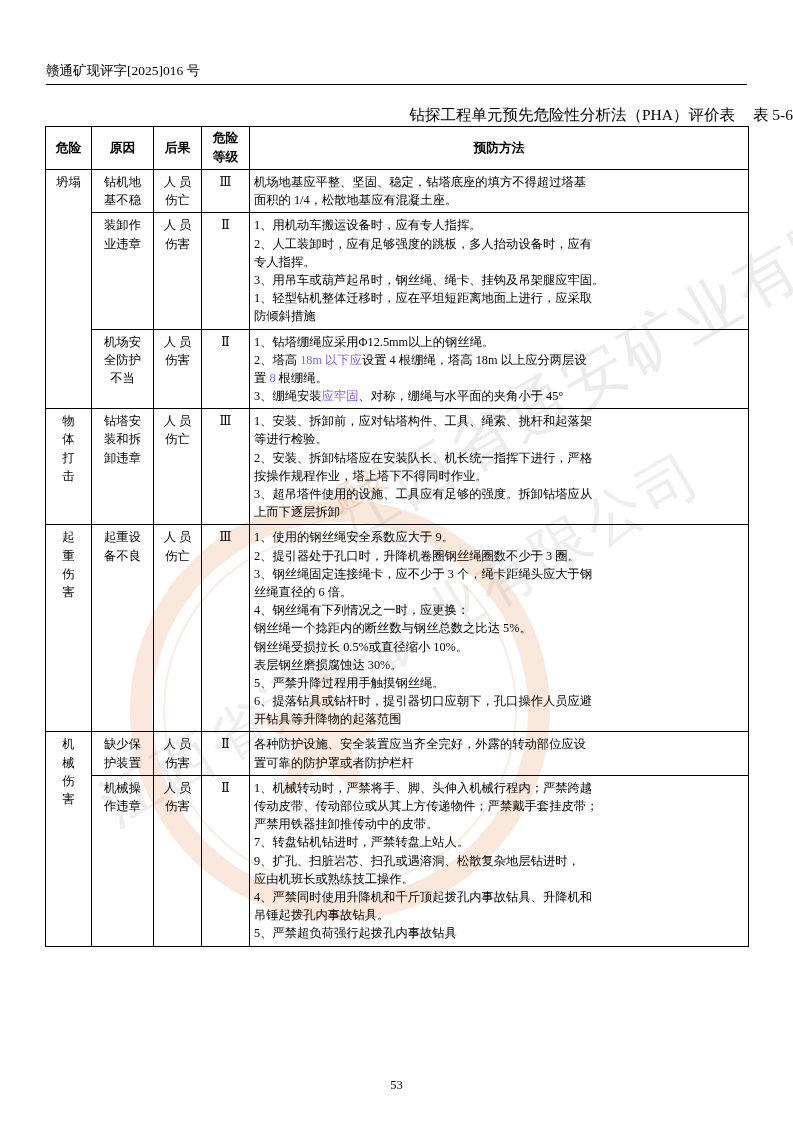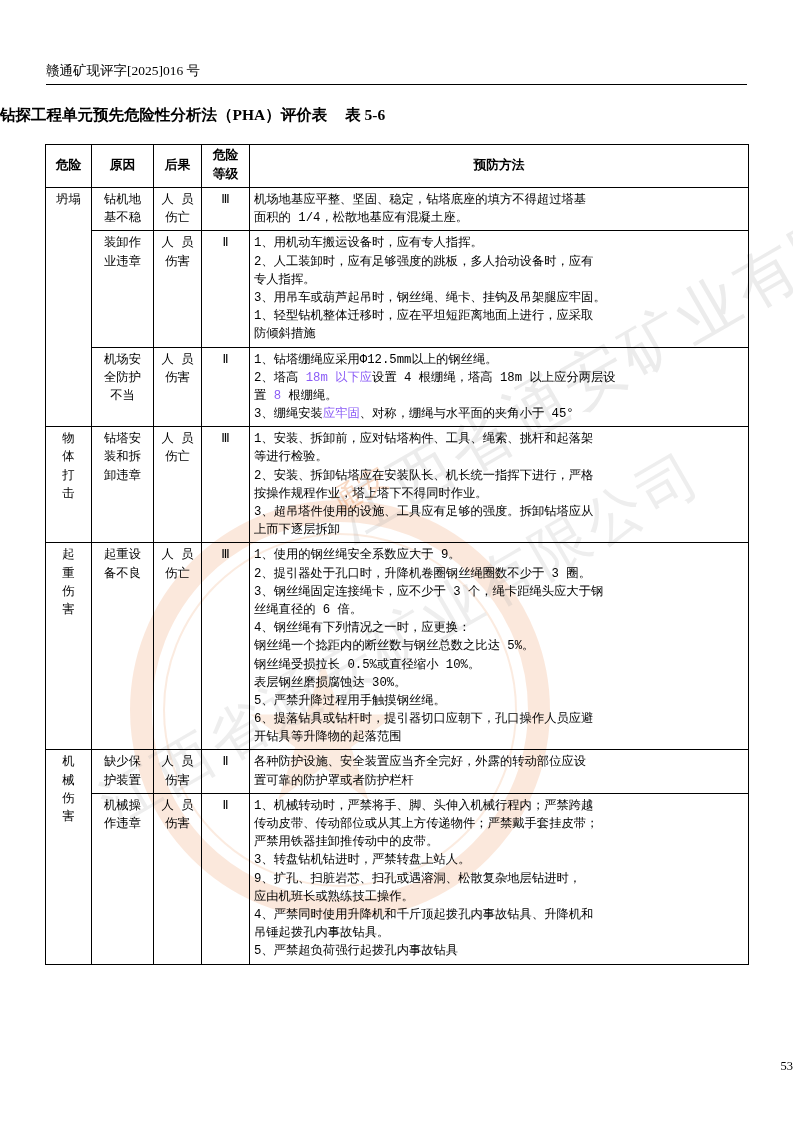--- a/index.html
+++ b/index.html
@@ -99,35 +99,34 @@
   .header-rule {
     position: relative;
     z-index: 2;
     margin: 4px 46px 0 46px;
     border-bottom: 1px solid #000;
   }
   
   .doc-title {
     position: relative;
     z-index: 2;
-    text-align: left;
+    text-align: right;
     font-size: 15.5px;
-    font-weight: bold;
+    font-weight: normal;
     margin-top: 20px;
-    margin-bottom: 18px;
+    margin-bottom: 0;
   }
   .doc-title .tbl-no {
     margin-left: 18px;
   }
   
   .tbl-wrap {
     position: relative;
     z-index: 2;
     padding: 0 45px;
-    font-family: Liberation Mono, monospace;
   }
   table.pha {
     border-collapse: collapse;
     width: 703px;
     table-layout: fixed;
     font-size: 12.3px;
   }
   table.pha td, table.pha th {
     border: 1px solid #000;
     padding: 3px 4px;
@@ -159,22 +158,22 @@
   }
   .ln { display: block; }
   
   .r { color: #000000; }
   .o { color: #8b5cf6; }
   
   .page-num {
     position: absolute;
     left: 0;
     right: 0;
-    bottom: 48px;
-    text-align: right;
+    bottom: 29px;
+    text-align: center;
     font-size: 12.5px;
     z-index: 2;
   }
 </style>
 </head>
 <body>
 
 <div class="page">
 
   <div class="watermark">
@@ -361,21 +360,21 @@
           </td>
           <td class="col-conseq">
             <span class="ln">人 员</span>
             <span class="ln">伤害</span>
           </td>
           <td class="col-level">Ⅱ</td>
           <td class="col-prev">
             <span class="ln">1、机械转动时，严禁将手、脚、头伸入机械行程内；严禁跨越</span>
             <span class="ln">传动皮带、传动部位或从其上方传递物件；严禁戴手套挂皮带；</span>
             <span class="ln">严禁用铁器挂卸推传动中的皮带。</span>
-            <span class="ln">3、转盘钻机钻进时，严禁转盘上站人。</span>
+            <span class="ln">7、转盘钻机钻进时，严禁转盘上站人。</span>
             <span class="ln">9、扩孔、扫脏岩芯、扫孔或遇溶洞、松散复杂地层钻进时，</span>
             <span class="ln">应由机班长或熟练技工操作。</span>
             <span class="ln">4、严禁同时使用升降机和千斤顶起拨孔内事故钻具、升降机和</span>
             <span class="ln">吊锤起拨孔内事故钻具。</span>
             <span class="ln">5、严禁超负荷强行起拨孔内事故钻具</span>
           </td>
         </tr>
       </tbody>
     </table>
   </div>

